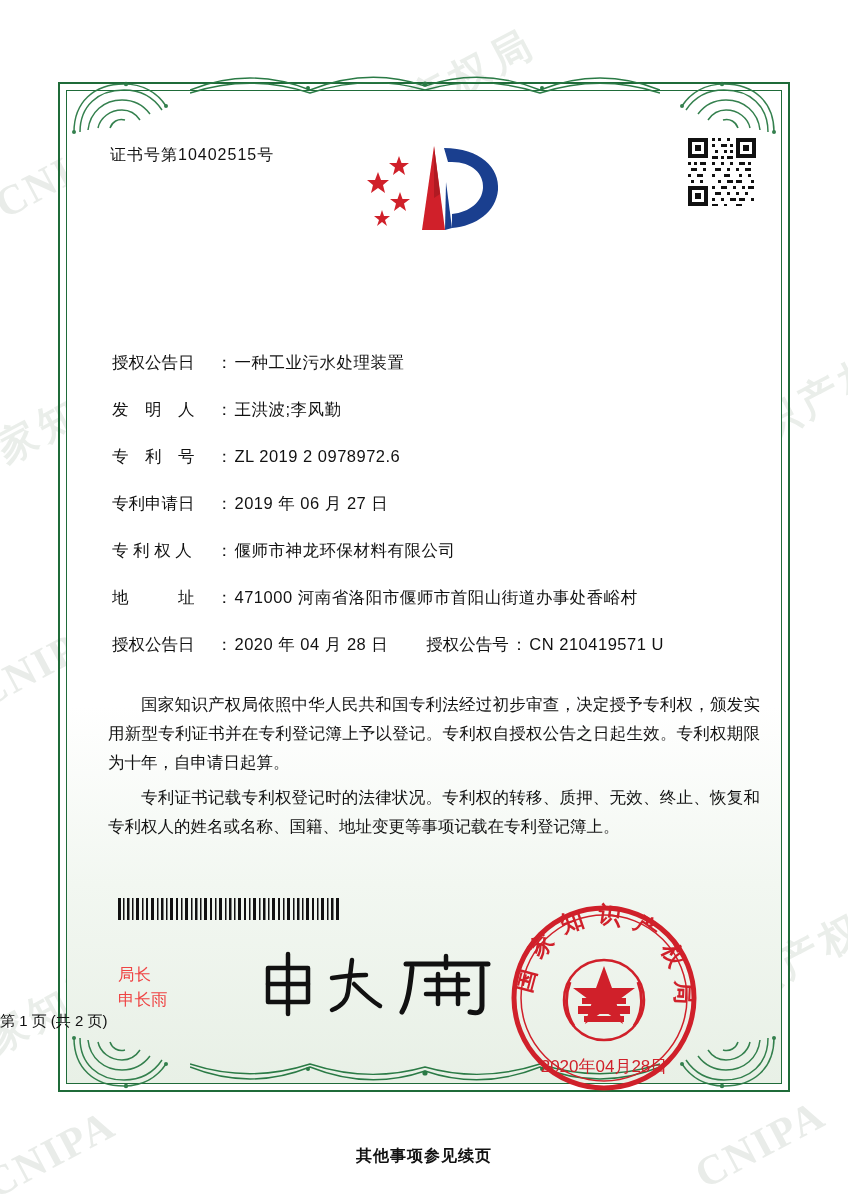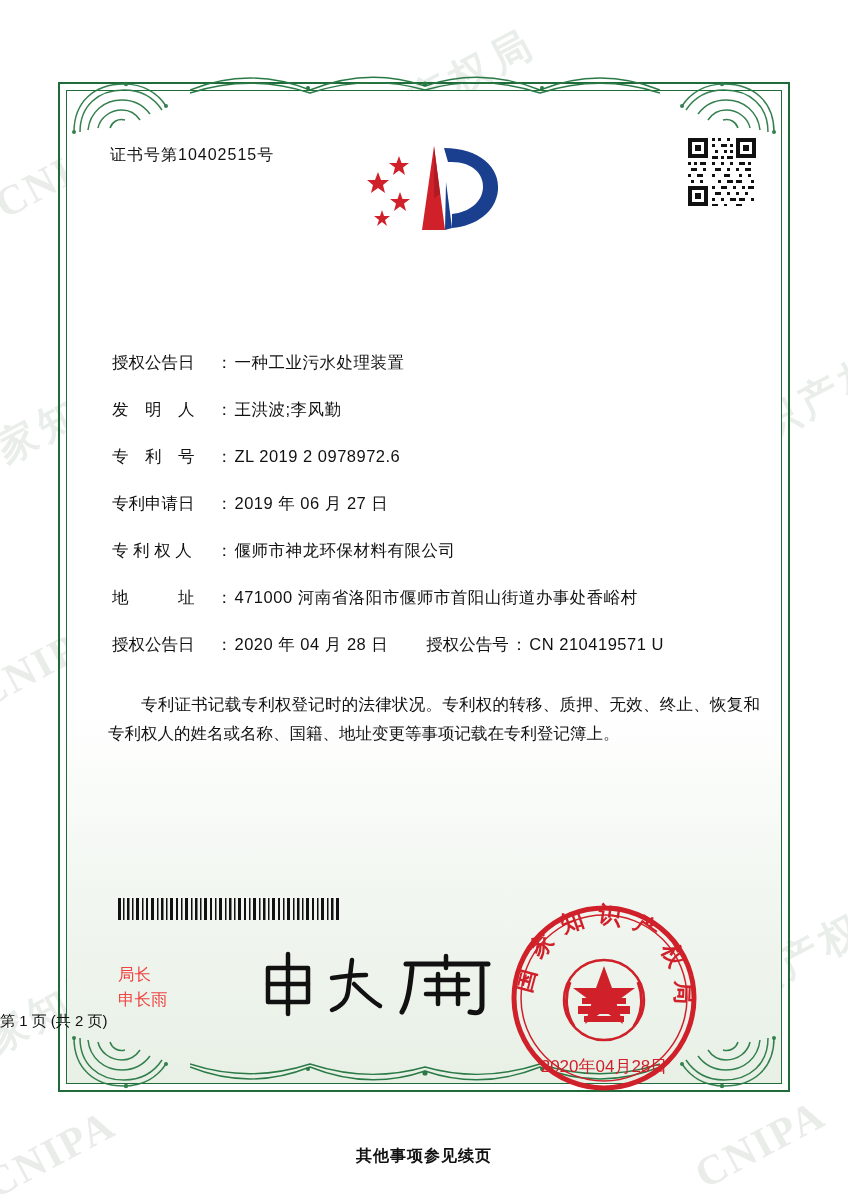--- a/index.html
+++ b/index.html
@@ -487,20 +487,21 @@
       <span class="field-colon">：</span>
       <span class="field-value">2020 年 04 月 28 日</span>
       <span class="sub-label">授权公告号</span>
       <span class="field-colon">：</span>
       <span class="field-value">CN 210419571 U</span>
     </div>
 
   </div>
 
   <div class="paragraphs">
+    <p>国家知识产权局依照中华人民共和国专利法经过初步审查，决定授予专利权，颁发实用新型专利证书并在专利登记簿上予以登记。专利权自授权公告之日起生效。专利权期限为十年，自申请日起算。</p>
     <p>专利证书记载专利权登记时的法律状况。专利权的转移、质押、无效、终止、恢复和专利权人的姓名或名称、国籍、地址变更等事项记载在专利登记簿上。</p>
   </div>
 
   <div class="barcode">
     <svg viewBox="0 0 222 22" preserveAspectRatio="none">
       <g fill="#111">
         <rect x="0" y="0" width="3" height="22"></rect>
           <rect x="5" y="0" width="1.5" height="22"></rect>
         <rect x="9" y="0" width="2.5" height="22"></rect>
           <rect x="14" y="0" width="1.5" height="22"></rect>

